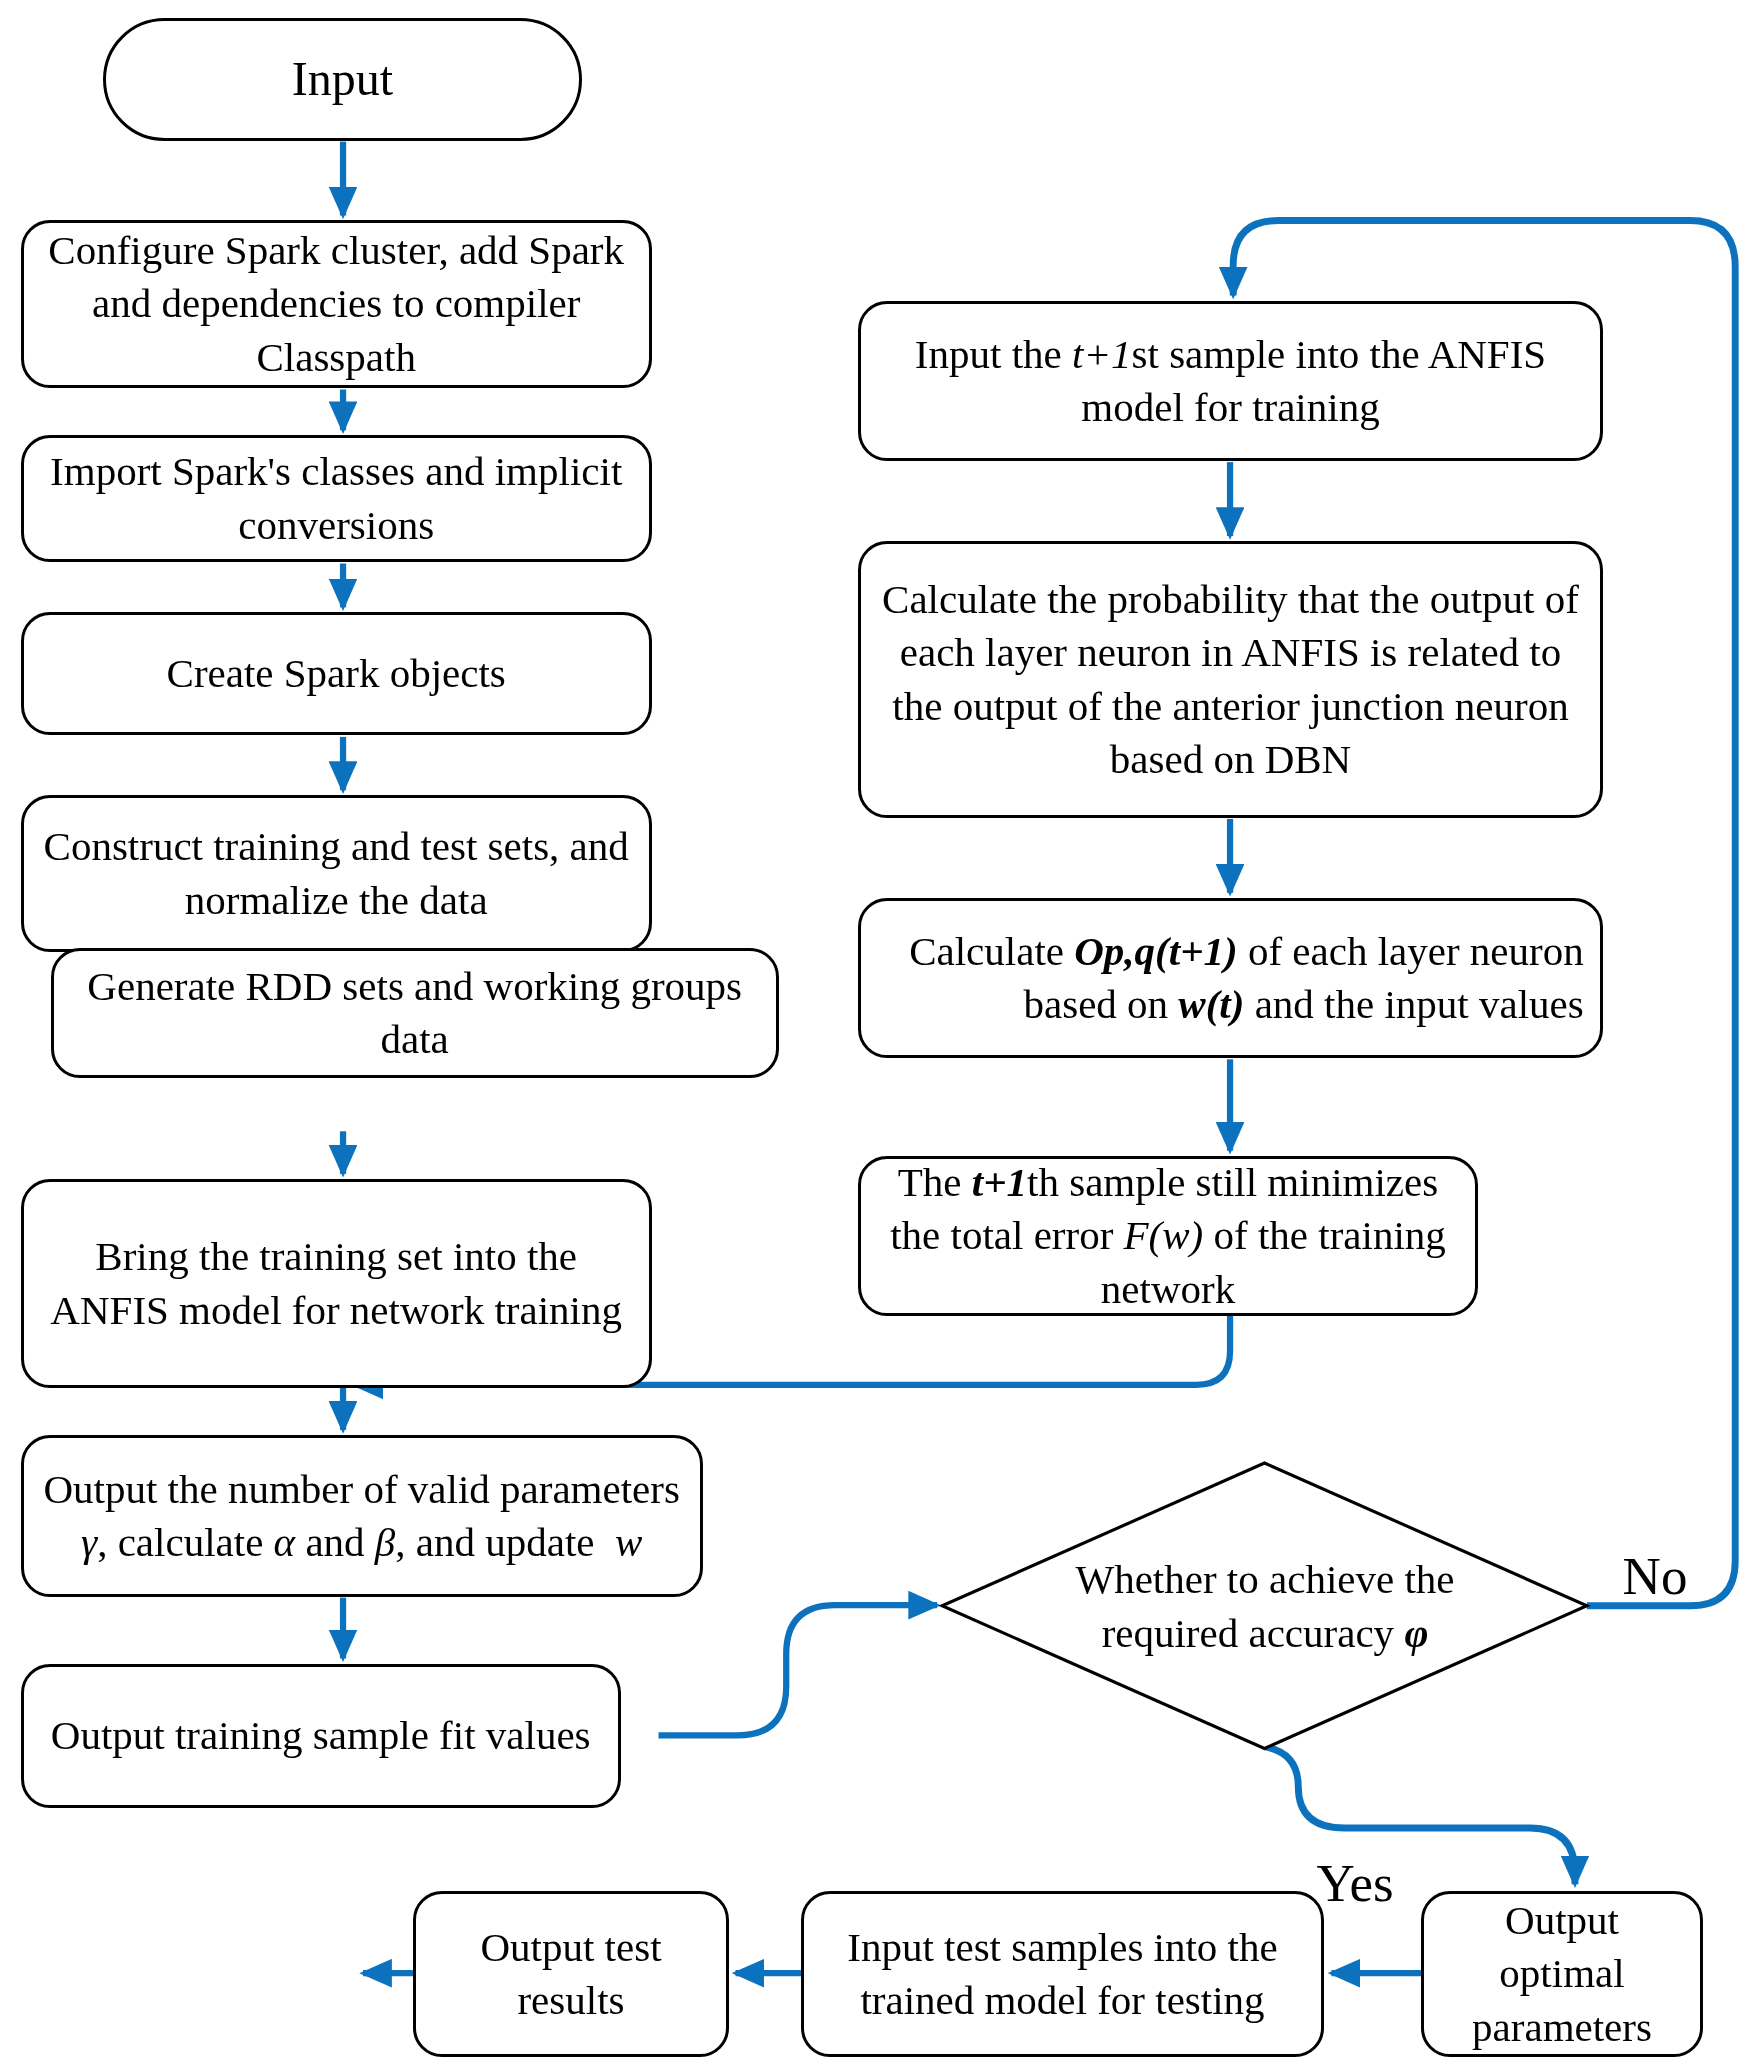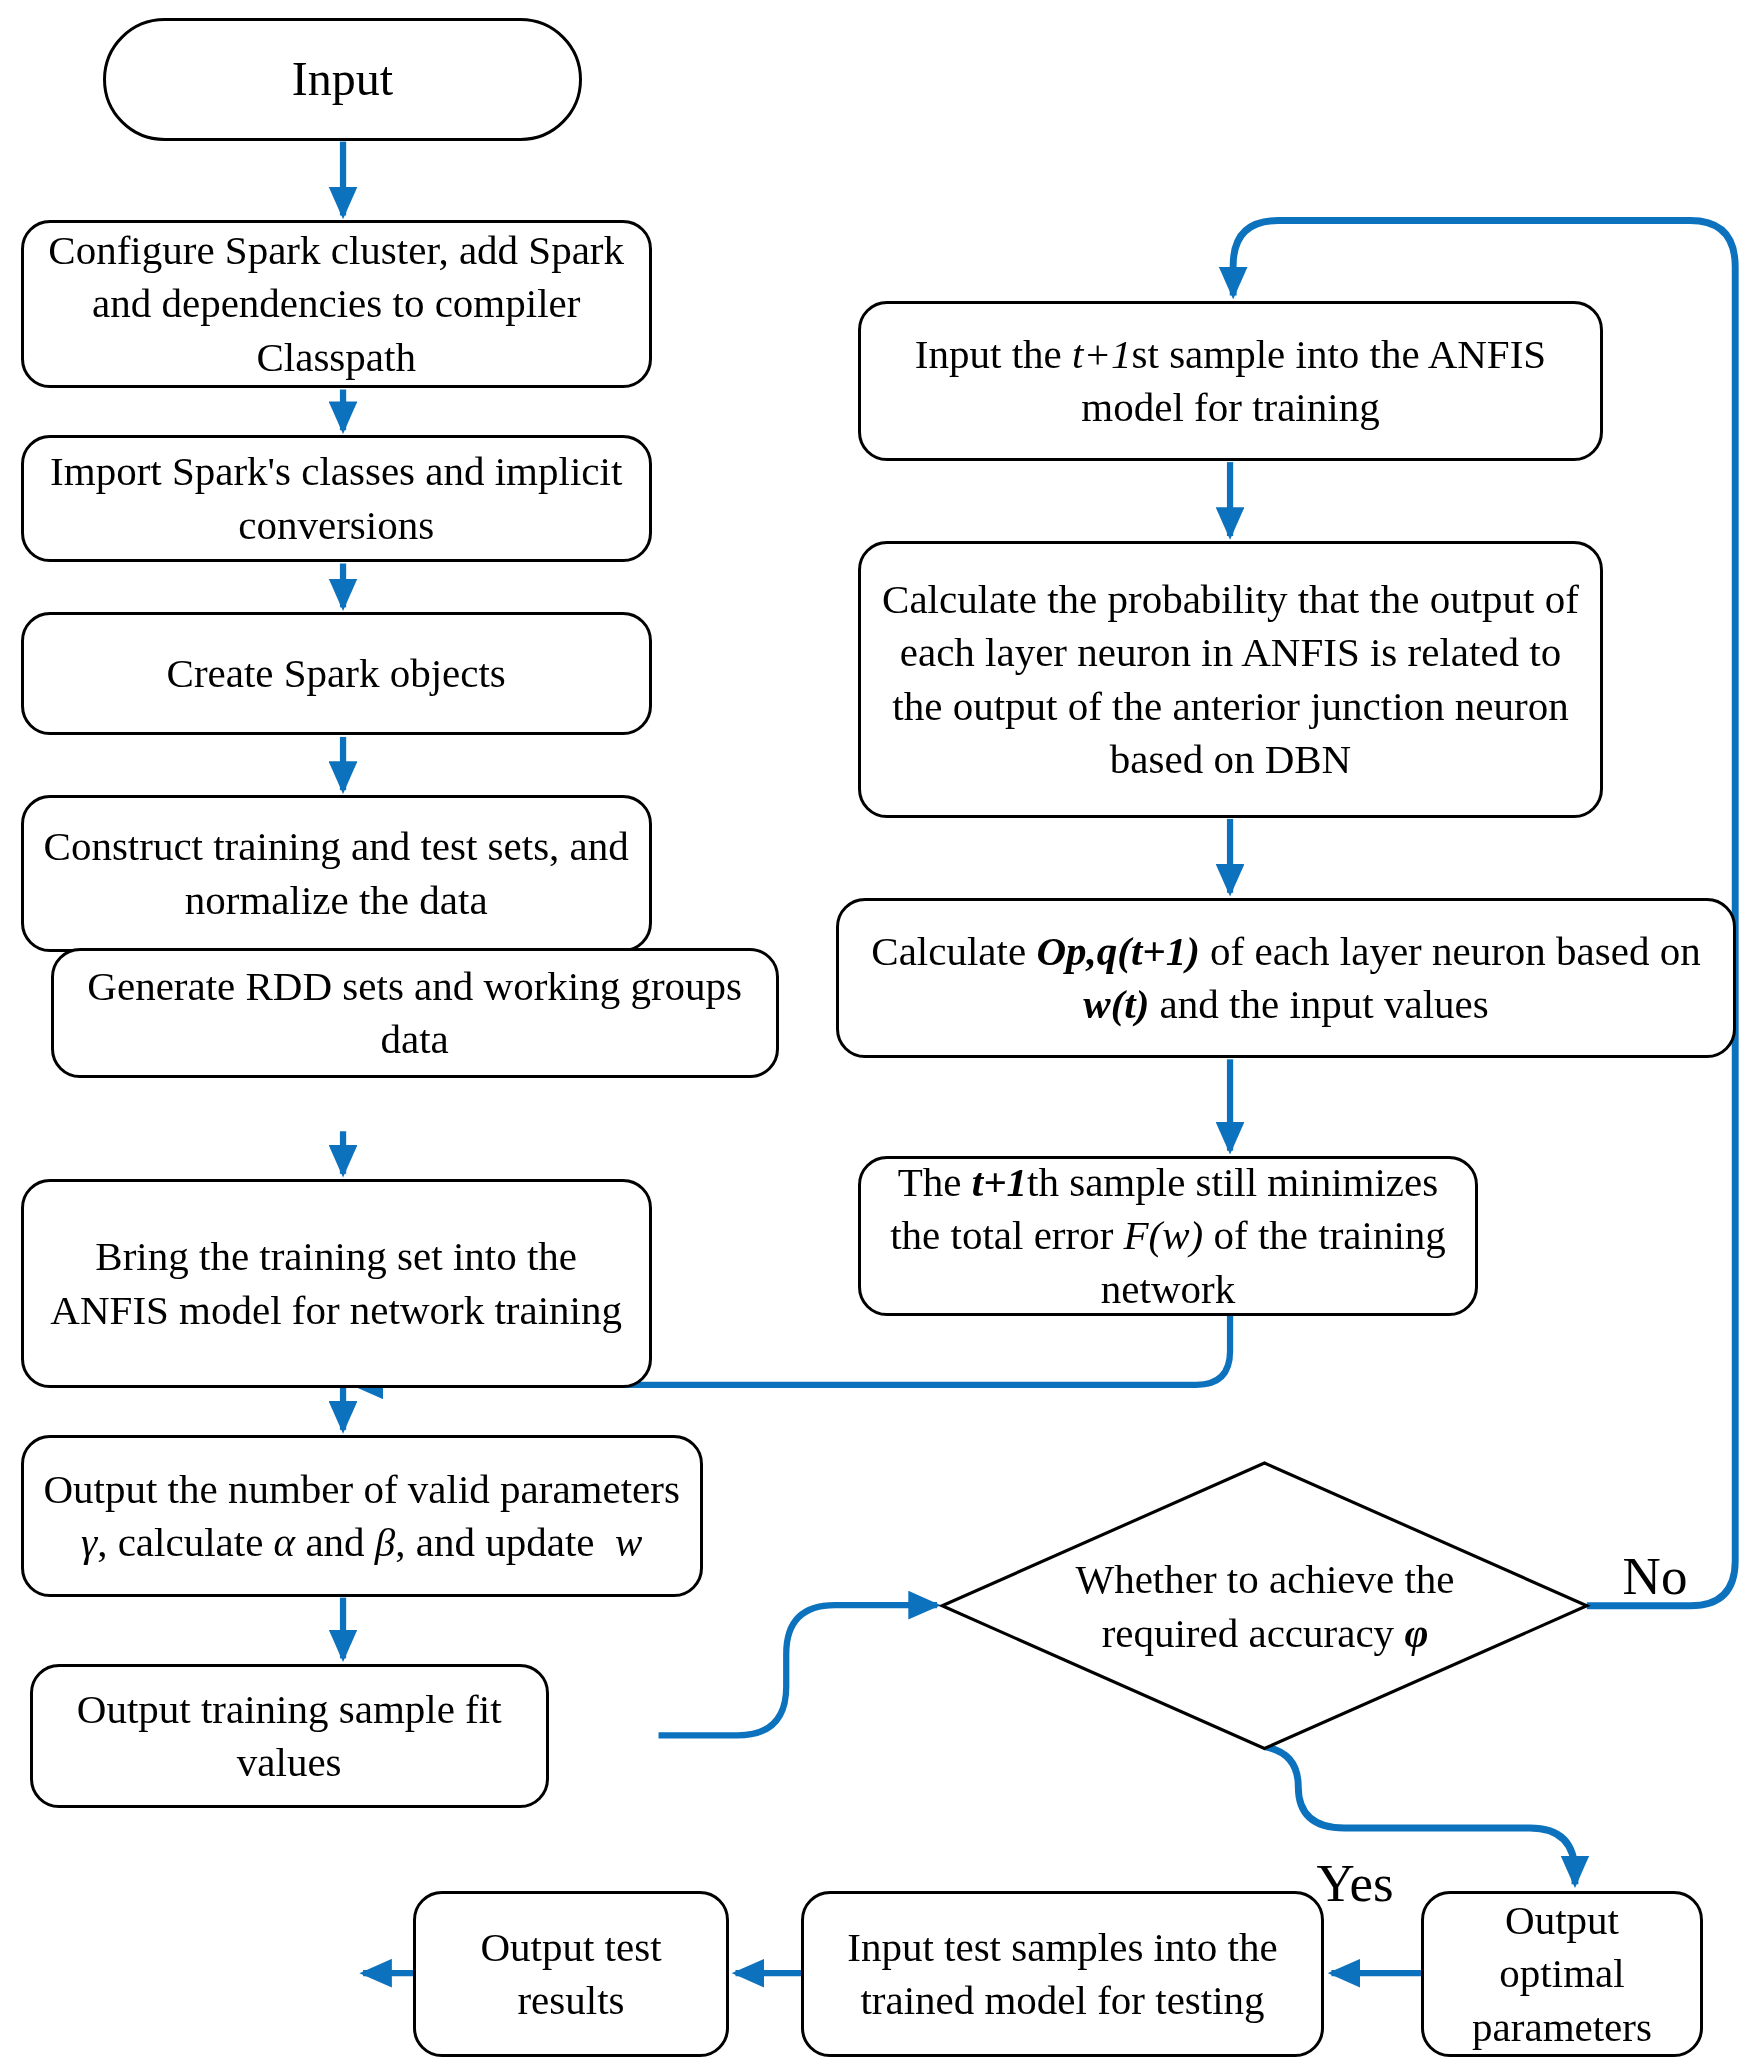--- a/index.html
+++ b/index.html
@@ -27,25 +27,25 @@
   }
   
   #n-start{left:103px;top:17.5px;width:479px;height:123px;}
   #n-configure{left:20.7px;top:220px;width:631px;height:168px;}
   #n-import{left:20.7px;top:435px;width:631px;height:127px;}
   #n-create{left:20.7px;top:612px;width:631px;height:123px;}
   #n-construct{left:20.7px;top:795px;width:631px;height:157px;}
   #n-generate{left:20.7px;top:948px;width:728px;height:130px;margin-left:30px;}
   #n-bring{left:20.7px;top:1179px;width:631px;height:209px;}
   #n-valid{left:20.7px;top:1435px;width:682px;height:162px;}
-  #n-fit{left:20.7px;top:1664px;width:519px;height:144px;margin-left:9px;}
+  #n-fit{left:20.7px;top:1664px;width:600px;height:144px;}
   
   #n-input-t1{left:858px;top:301px;width:745px;height:160px;}
   #n-prob{left:858px;top:541px;width:745px;height:277px;}
-  #n-calc-o{left:836px;top:898px;width:900px;height:160px;}
+  #n-calc-o{left:858px;top:898px;width:745px;height:160px;text-align:right;}
   #n-minimize{left:858px;top:1156px;width:620px;height:160px;}
   #n-decision-text{left:1046px;top:1503px;width:438px;height:207px;}
   
   #n-evaluate{left:38px;top:1891px;width:319px;height:166px;}
   #n-output-test{left:413px;top:1891px;width:316px;height:166px;}
   #n-input-test{left:801px;top:1891px;width:523px;height:166px;}
   #n-optimal{left:1421px;top:1891px;width:282px;height:166px;}
   
   #l-yes{left:1305px;top:1846px;width:100px;height:75px;}
   #l-no{left:1602px;top:1539px;width:106px;height:75px;}

